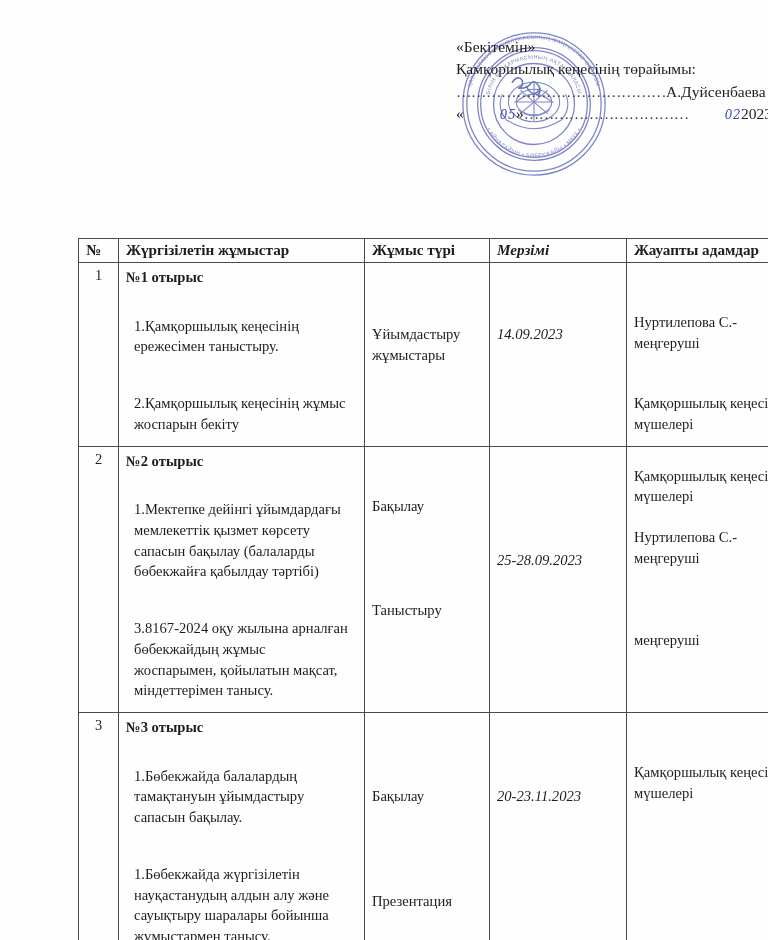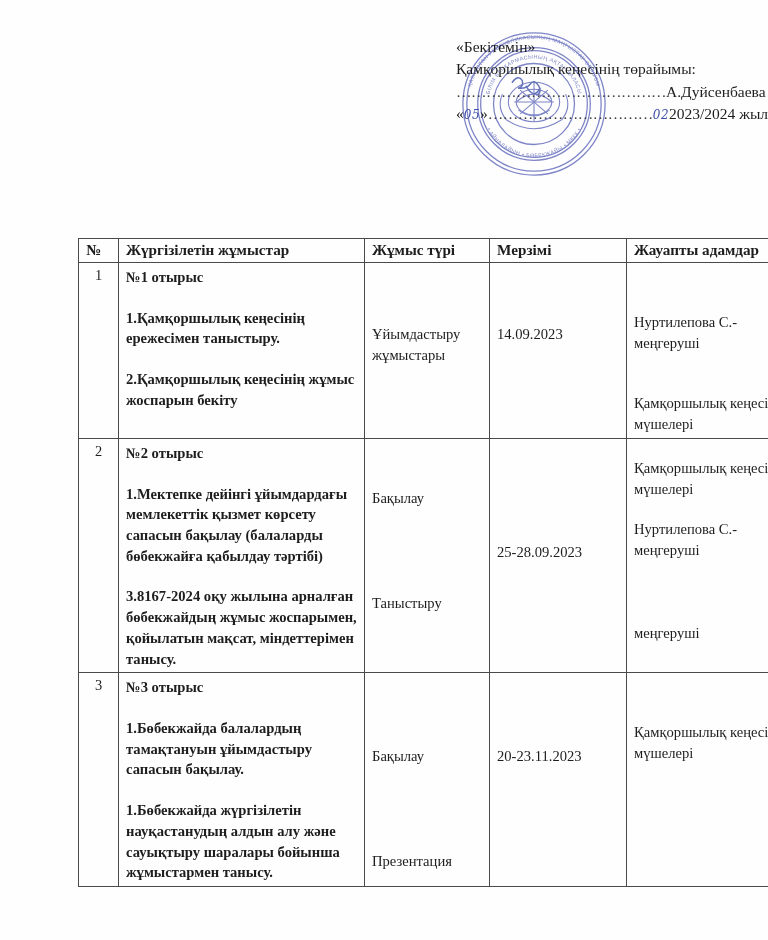--- a/index.html
+++ b/index.html
@@ -33,20 +33,21 @@
   .dotline {
     letter-spacing: -0.5px;
     color: #3c3c3c;
   }
   .handwrite {
     font-family: "DejaVu Serif", serif;
     font-style: italic;
     color: #3b4da8;
     font-size: 12px;
     letter-spacing: 0.5px;
+    margin-left: 36px;
   }
 
   
   .stamp {
     position: absolute;
     left: 455px;
     top: 25px;
     width: 158px;
     height: 158px;
     z-index: 1;
@@ -89,34 +90,33 @@
     font-weight: bold;
     font-size: 15.2px;
     padding: 2px 6px 3px 7px;
     text-align: left;
     vertical-align: middle;
     white-space: nowrap;
   }
   th.c-num, td.c-num { width: 26px; text-align: center; padding-left: 2px; padding-right: 2px;}
   th.c-work, td.c-work { width: 232px; }
   th.c-type, td.c-type { width: 111px; }
-  th.c-date, td.c-date { width: 123px; }
+  th.c-date, td.c-date { width: 123px; font-style: italic; }
   th.c-resp, td.c-resp { width: 165px; }
 
   td.c-num { font-size: 14.4px; vertical-align: top; padding-top: 4px; }
 
   .row-title {
     font-weight: bold;
     margin: 2px 0 0 0;
     line-height: 1.35;
   }
   .task {
-    margin: 0;
+    margin: 8px;
     line-height: 1.42;
-    font-weight: bold;
   }
   .spacer-md { height: 20px; }
 
   
   .stack { display: block; line-height: 1.42; }
   .pad-t-58 { padding-top: 58px; }
   .pad-t-46 { padding-top: 46px; }
   .pad-t-100 { padding-top: 100px; }
   .pad-t-16 { padding-top: 16px; }
   .pad-t-70 { padding-top: 70px; }

